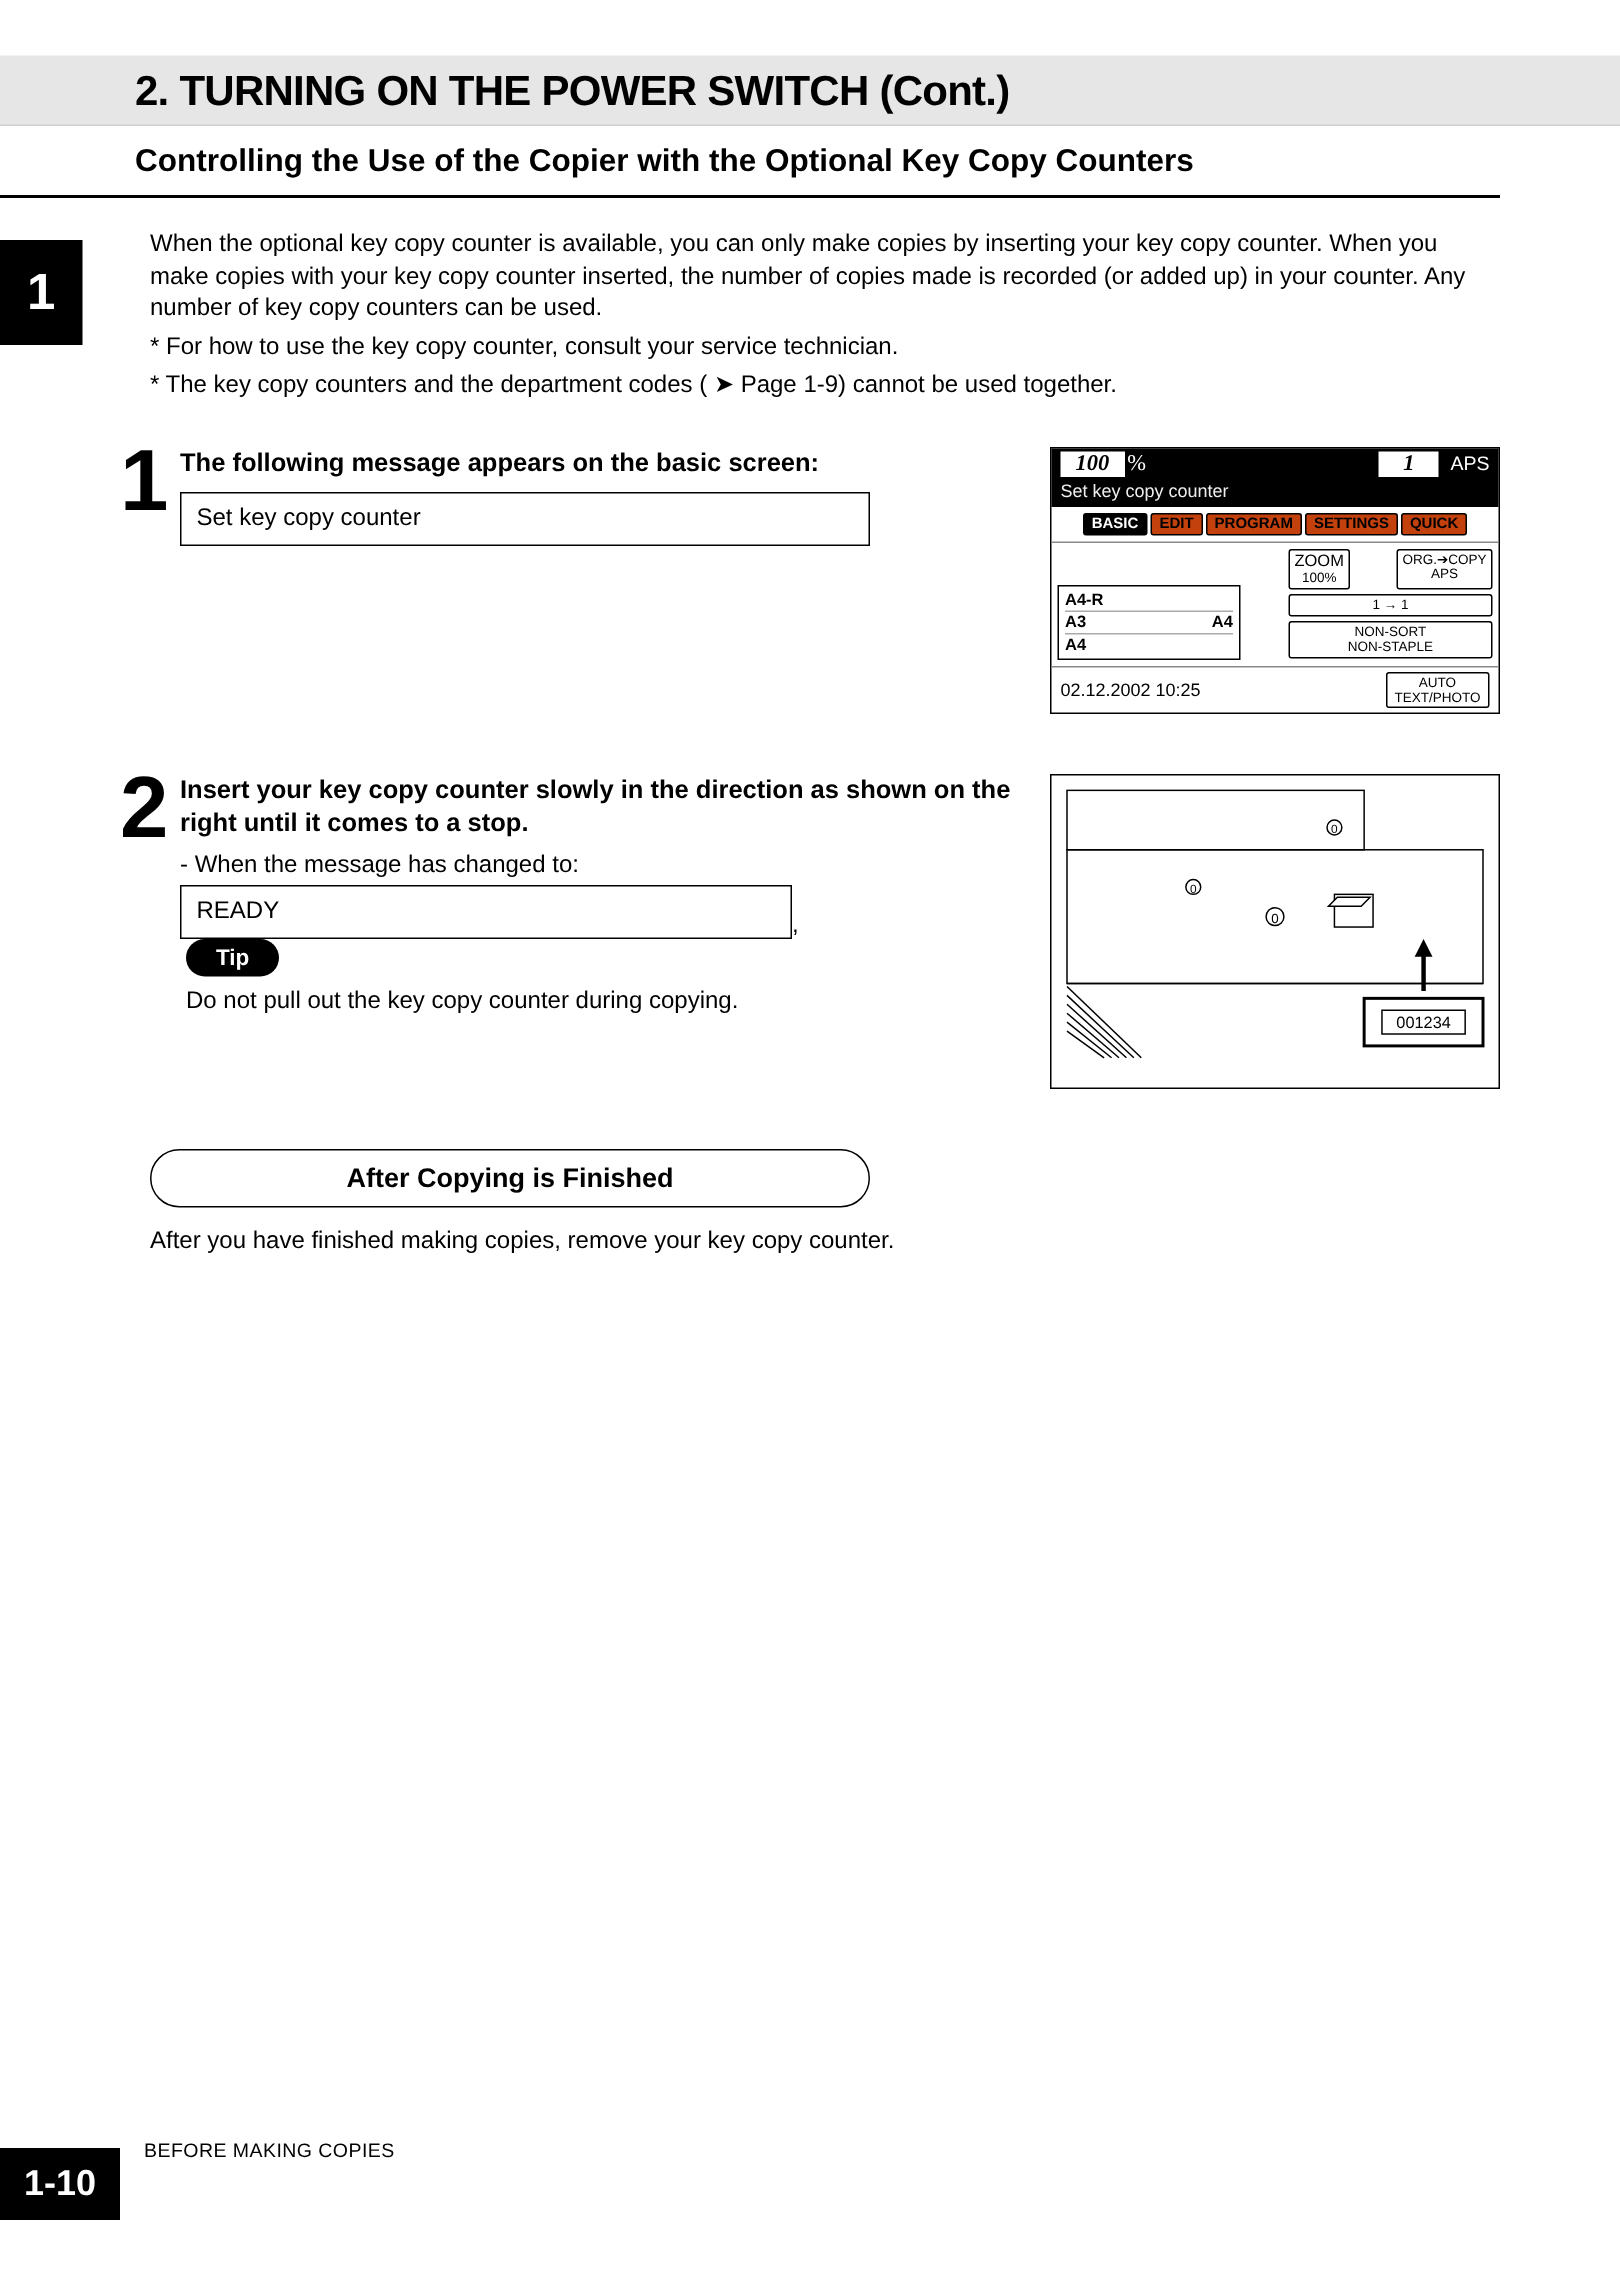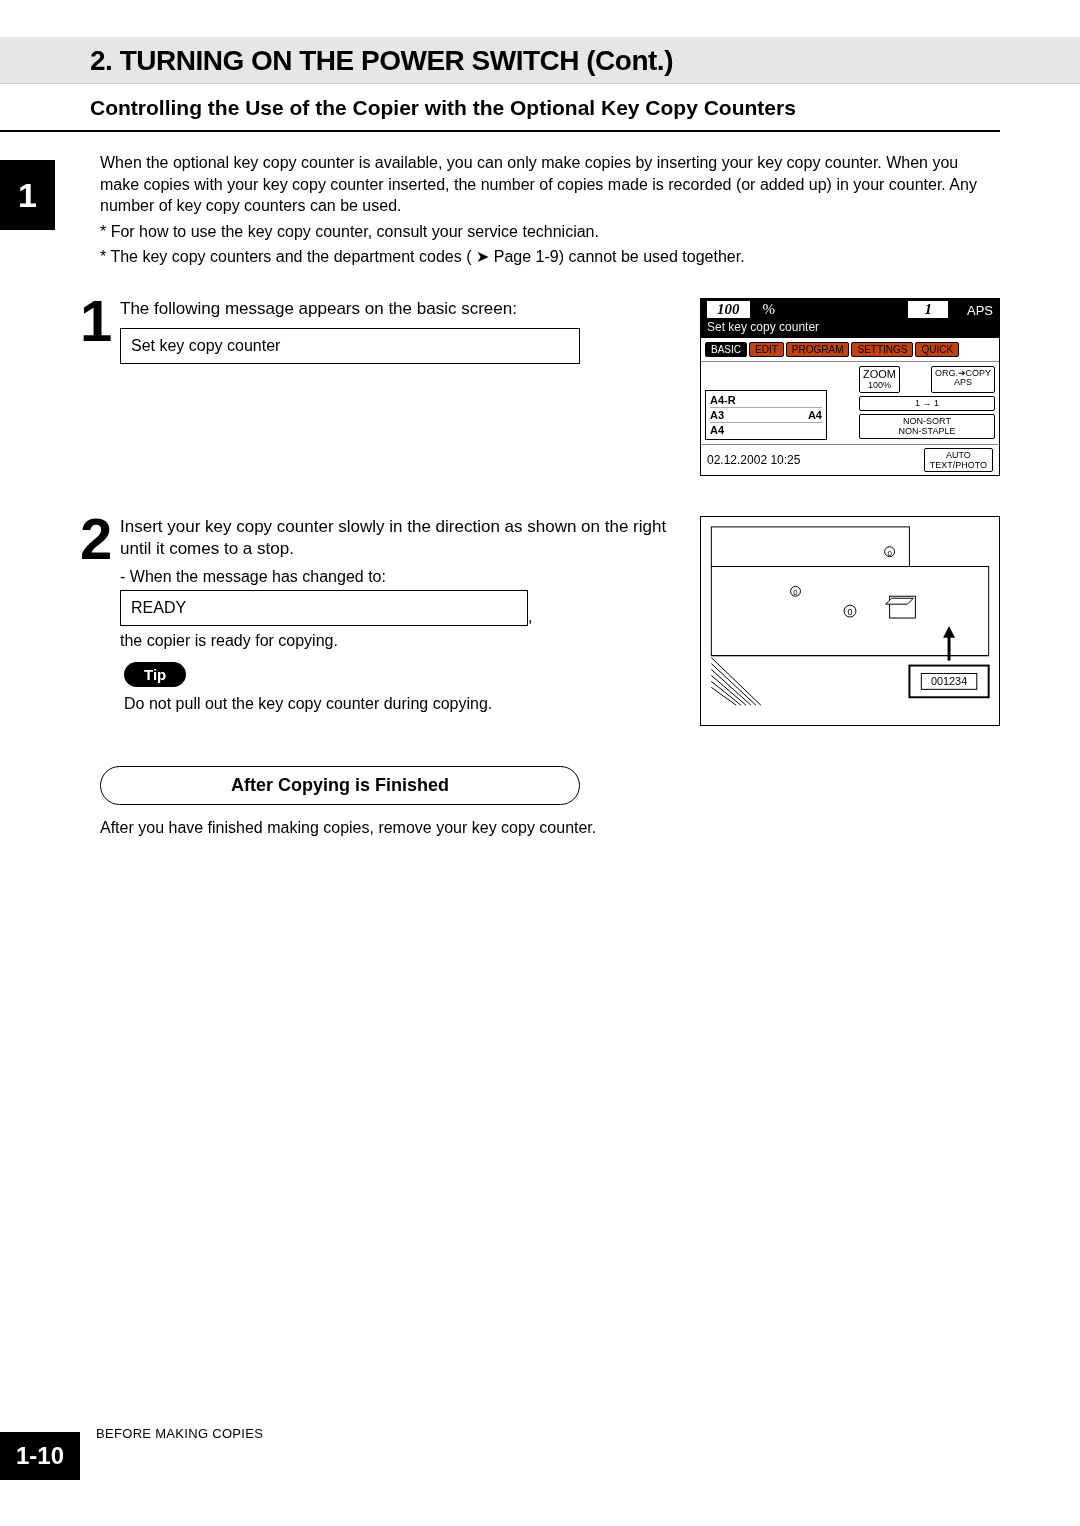--- a/index.html
+++ b/index.html
@@ -55,21 +55,21 @@
     font-size: 58px; font-weight: bold; line-height: 0.8;
     font-family: "Arial Black", Arial, sans-serif;
     width: 40px; flex: 0 0 40px;
   }
   .step-body {
     flex: 1;
     display: flex;
     gap: 20px;
   }
   .step-text { flex: 1; }
-  .step-heading { font-size: 17px; font-weight: normal; line-height: 1.3; margin-bottom: 8px; }
+  .step-heading { font-size: 17px; font-weight: bold; line-height: 1.3; margin-bottom: 8px; }
   .msgbox {
     border: 1px solid #000;
     padding: 8px 10px;
     font-size: 16px;
     width: 460px;
     margin-top: 2px;
   }
   .sub { font-size: 16px; margin: 6px 0 4px 0; }
   .readybox {
     border: 1px solid #000;
@@ -130,37 +130,37 @@
     border: 1.5px solid #000;
     font-family: "Courier New", monospace;
     font-size: 12px;
   }
   .sm-top {
     background: #000; color: #fff;
     padding: 2px 6px 4px 6px;
     font-family: Georgia, serif;
     position: relative;
   }
-  .sm-top-row1 { display: flex; align-items: flex-end; gap: 13px; }
+  .sm-top-row1 { display: flex; align-items: flex-start; gap: 2px; }
   .sm-zoomval {
     background: #fff; color: #000; padding: 0 10px;
     font-size: 15px; font-style: italic; font-weight: bold;
   }
   .sm-pct { font-size: 15px; }
   .sm-qtybox {
     margin-left: auto;
     background: #fff; color: #000; padding: 0 16px;
     font-size: 15px; font-style: italic; font-weight: bold;
   }
   .sm-aps { font-size: 13px; font-family: Arial; margin-left: 6px; }
   .sm-msg { font-family: Arial; font-size: 12px; color: #eee; margin-top: 2px; }
   .sm-tabs {
     display: flex; gap: 2px; padding: 4px 4px;
     border-bottom: 1px solid #888;
-    font-family: Arial; font-size: 10px; font-weight: normal;
+    font-family: Arial; font-size: 10px; font-weight: bold; justify-content: center;
   }
   .sm-tab {
     border: 1.5px solid #000; padding: 1px 5px; background: #c2410c;
     border-radius: 2px;
   }
   .sm-tab.active { background: #000; color: #fff; }
   .sm-body { display: flex; padding: 4px; gap: 4px; }
   .sm-left { flex: 1.1; }
   .sm-right { flex: 1; display: flex; flex-direction: column; gap: 3px; }
   .sm-trays {
@@ -280,21 +280,20 @@
   <div class="step-row">
     <div class="step-num">2</div>
     <div class="step-body">
       <div class="step-text">
         <div class="step-heading">Insert your key copy counter slowly in the direction as shown on the right until it comes to a stop.</div>
         <div class="sub">-  When the message has changed to:</div>
         <div style="display:flex; align-items:flex-end;">
           <div class="readybox">READY</div>
           <span>,</span>
         </div>
-        <div class="afterready">the copier is ready for copying.</div>
         <div class="tip-pill">Tip</div>
         <div class="tip-text">Do not pull out the key copy counter during copying.</div>
       </div>
 
       <div class="copier-mock">
         <svg viewBox="0 0 300 210">
           <rect x="10" y="10" width="200" height="40" fill="none" stroke="#000"></rect>
           <rect x="10" y="50" width="280" height="90" fill="none" stroke="#000"></rect>
           <line x1="10" y1="140" x2="290" y2="140" stroke="#000"></line>
           <g stroke="#000">

